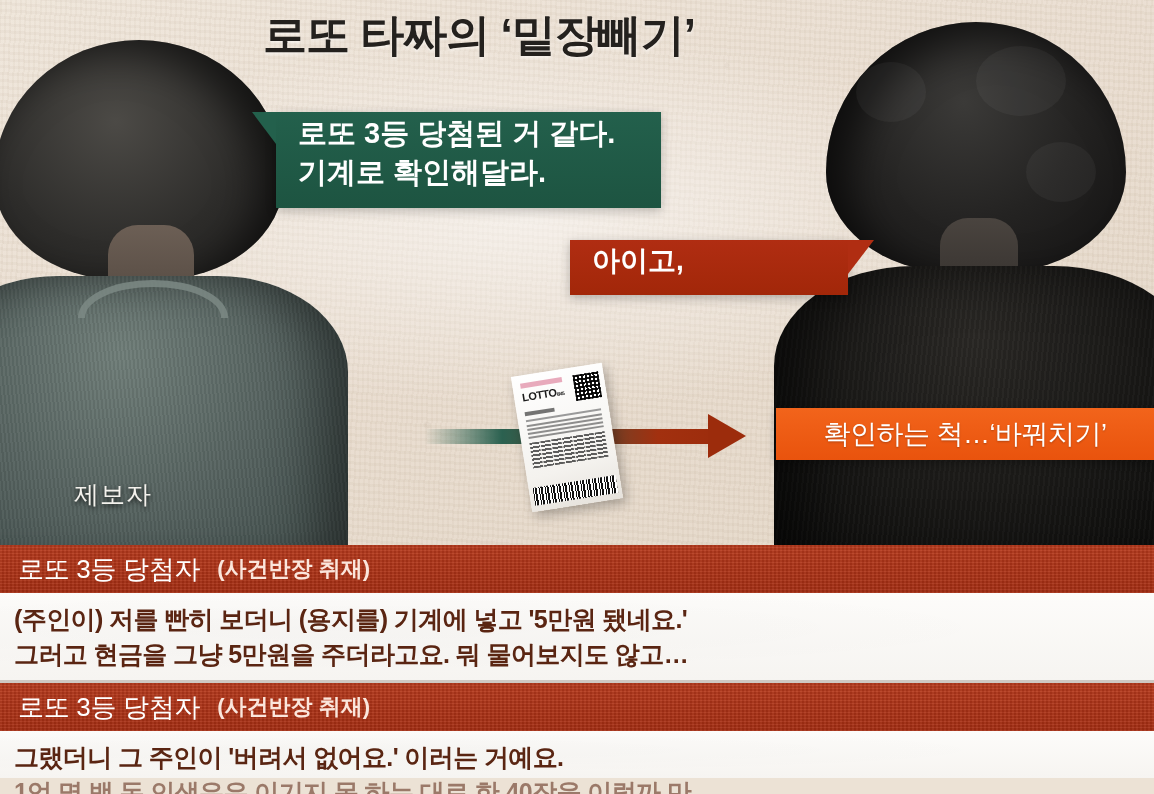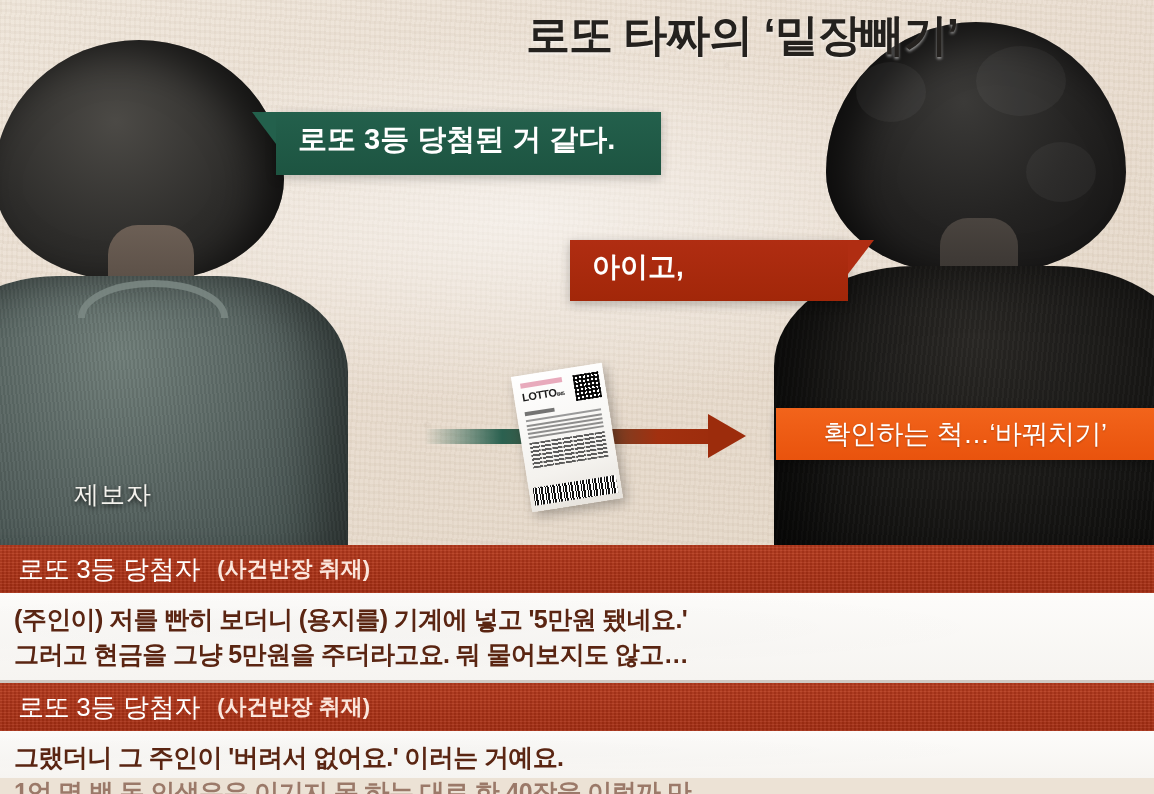--- a/index.html
+++ b/index.html
@@ -85,28 +85,28 @@
     box-shadow:inset 30px 0 55px rgba(0,0,0,.5);
   }
   .pr-caption {
     position:absolute; left:102px; top:452px; width:260px;
     text-align:center; color:#efece6; font-size:23px; font-weight:700;
     letter-spacing:.5px; text-shadow:0 2px 5px rgba(0,0,0,.9);
   }
 
   
   .title {
-    position:absolute; left:0; top:6px; width:958px; text-align:right;
+    position:absolute; left:0; top:6px; width:958px; text-align:center;
     font-size:44px; font-weight:900; color:#24211e; letter-spacing:-1px;
     text-shadow:0 2px 3px rgba(255,255,255,.55);
     white-space:nowrap;
   }
 
   
-  .bubble { position:absolute; padding:8px 22px 16px 22px; }
+  .bubble { position:absolute; padding:2px 22px 16px 22px; }
   .bubble .line { font-weight:800; color:#ffffff; white-space:nowrap; }
 
   .bubble-green {
     left:276px; top:112px; width:385px;
     background:linear-gradient(180deg,#23604c 0%,#1d5441 100%);
     box-shadow:0 3px 10px rgba(0,0,0,.22);
   }
   .bubble-green .line { font-size:29px; line-height:1.34; }
   .tail-green {
     position:absolute; left:-24px; top:0; width:0; height:0;
@@ -233,20 +233,21 @@
       </div>
       <div class="pr-neck"></div>
       <div class="pr-body"></div>
     </div>
 
     <div class="title">로또 타짜의 ‘밑장빼기’</div>
 
     <div class="bubble bubble-green">
       <div class="tail-green"></div>
       <div class="line">로또 3등 당첨된 거 같다.</div>
+      <div class="line">기계로 확인해달라.</div>
     </div>
 
     <div class="bubble bubble-red">
       <div class="tail-red"></div>
       <div class="line">아이고,</div>
     </div>
 
     <div class="arrow-shaft"></div>
     <div class="arrow-head"></div>
 

